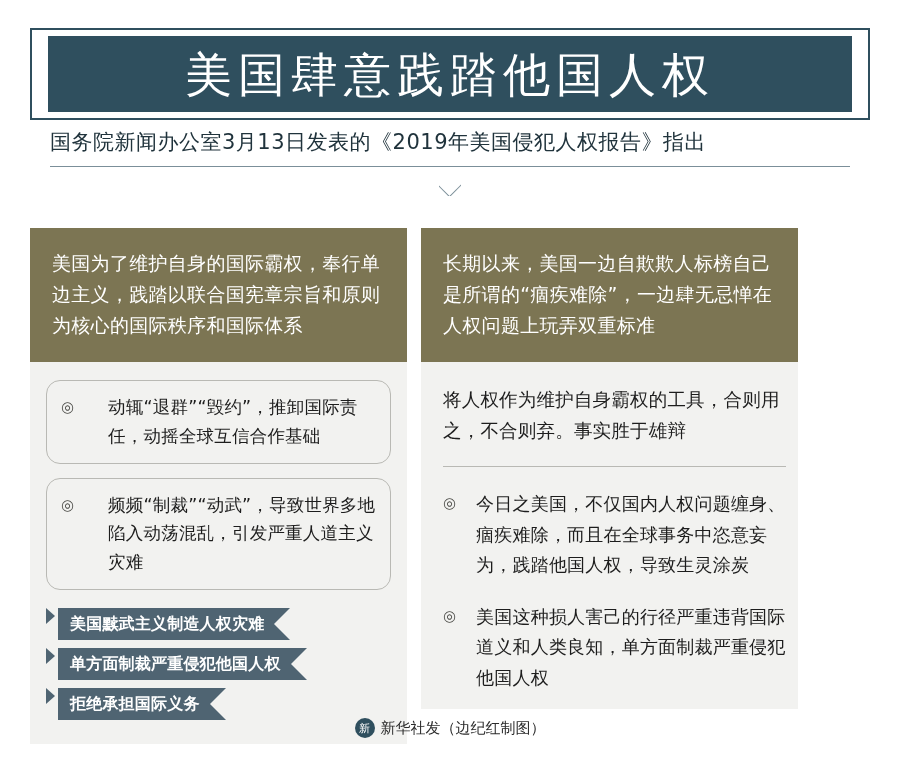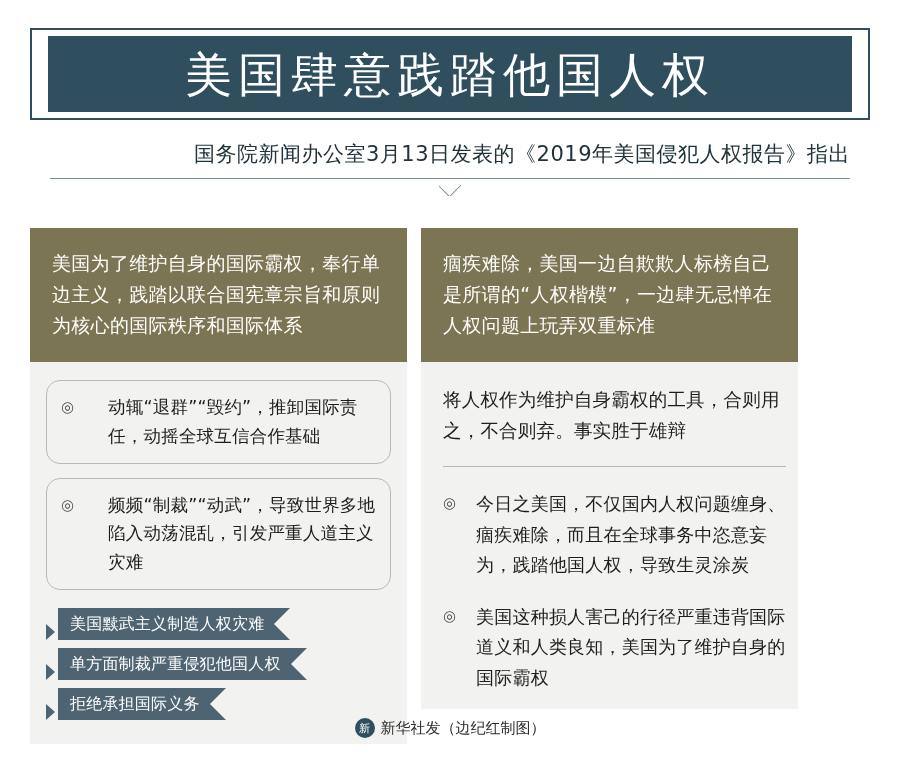--- a/index.html
+++ b/index.html
@@ -30,22 +30,22 @@
     font-family:"DejaVu Sans","Liberation Sans",sans-serif;
     font-size:47px;
     font-weight:normal;
     letter-spacing:6px;
     line-height:1;
     white-space:nowrap;
   }
 
   
   .subtitle{
-    position:absolute;left:50px;top:140px;width:800px;
-    text-align:right;
+    position:absolute;left:50px;top:128px;width:800px;
+    text-align:left;
     font-size:21px;
     color:#20333c;
     letter-spacing:0.5px;
     padding-bottom:10px;
     border-bottom:1.5px solid #7b8f99;
     box-sizing:border-box;
   }
   .arrow{
     position:absolute;left:50%;top:182px;margin-left:-11px;
     width:22px;height:14px;
@@ -107,21 +107,21 @@
     font-size:17.5px;
     line-height:1.62;
     color:#1d1d1d;
     letter-spacing:0.2px;
     margin-left:26px;
   }
 
   
   .ribbons{margin-top:18px;}
   .ribbon-row{
-    display:flex;align-items:flex-end;margin-bottom:8px;
+    display:flex;align-items:flex-start;margin-bottom:8px;font-weight:bold;
   }
   .ribbon-dot{
     width:0;height:0;
     border-left:9px solid #4f6472;
     border-top:8px solid transparent;
     border-bottom:8px solid transparent;
     margin-right:3px;
   }
   .ribbon{
     position:relative;
@@ -217,33 +217,33 @@
           <div class="ribbon-row">
             <span class="ribbon-dot"></span>
             <span class="ribbon">拒绝承担国际义务</span>
           </div>
         </div>
 
       </div>
     </div>
 
     <div class="col">
-      <div class="col-head">痼疾难除，美国一边自欺欺人标榜自己是所谓的“人权楷模”，一边肆无忌惮在人权问题上玩弄双重标准</div>
+      <div class="col-head">长期以来，美国一边自欺欺人标榜自己是所谓的“痼疾难除”，一边肆无忌惮在人权问题上玩弄双重标准</div>
       <div class="col-body right">
 
         <div class="rc-lead">将人权作为维护自身霸权的工具，合则用之，不合则弃。事实胜于雄辩</div>
 
         <div class="rc-item">
           <span class="bullet">◎</span>
           <span class="rc-text">今日之美国，不仅国内人权问题缠身、痼疾难除，而且在全球事务中恣意妄为，践踏他国人权，导致生灵涂炭</span>
         </div>
 
         <div class="rc-item">
           <span class="bullet">◎</span>
-          <span class="rc-text">美国这种损人害己的行径严重违背国际道义和人类良知，美国为了维护自身的国际霸权</span>
+          <span class="rc-text">美国这种损人害己的行径严重违背国际道义和人类良知，单方面制裁严重侵犯他国人权</span>
         </div>
 
       </div>
     </div>
 
   </div>
 
   <div class="footer">
     <span class="logo">新</span>
     <span>新华社发（边纪红制图）</span>

